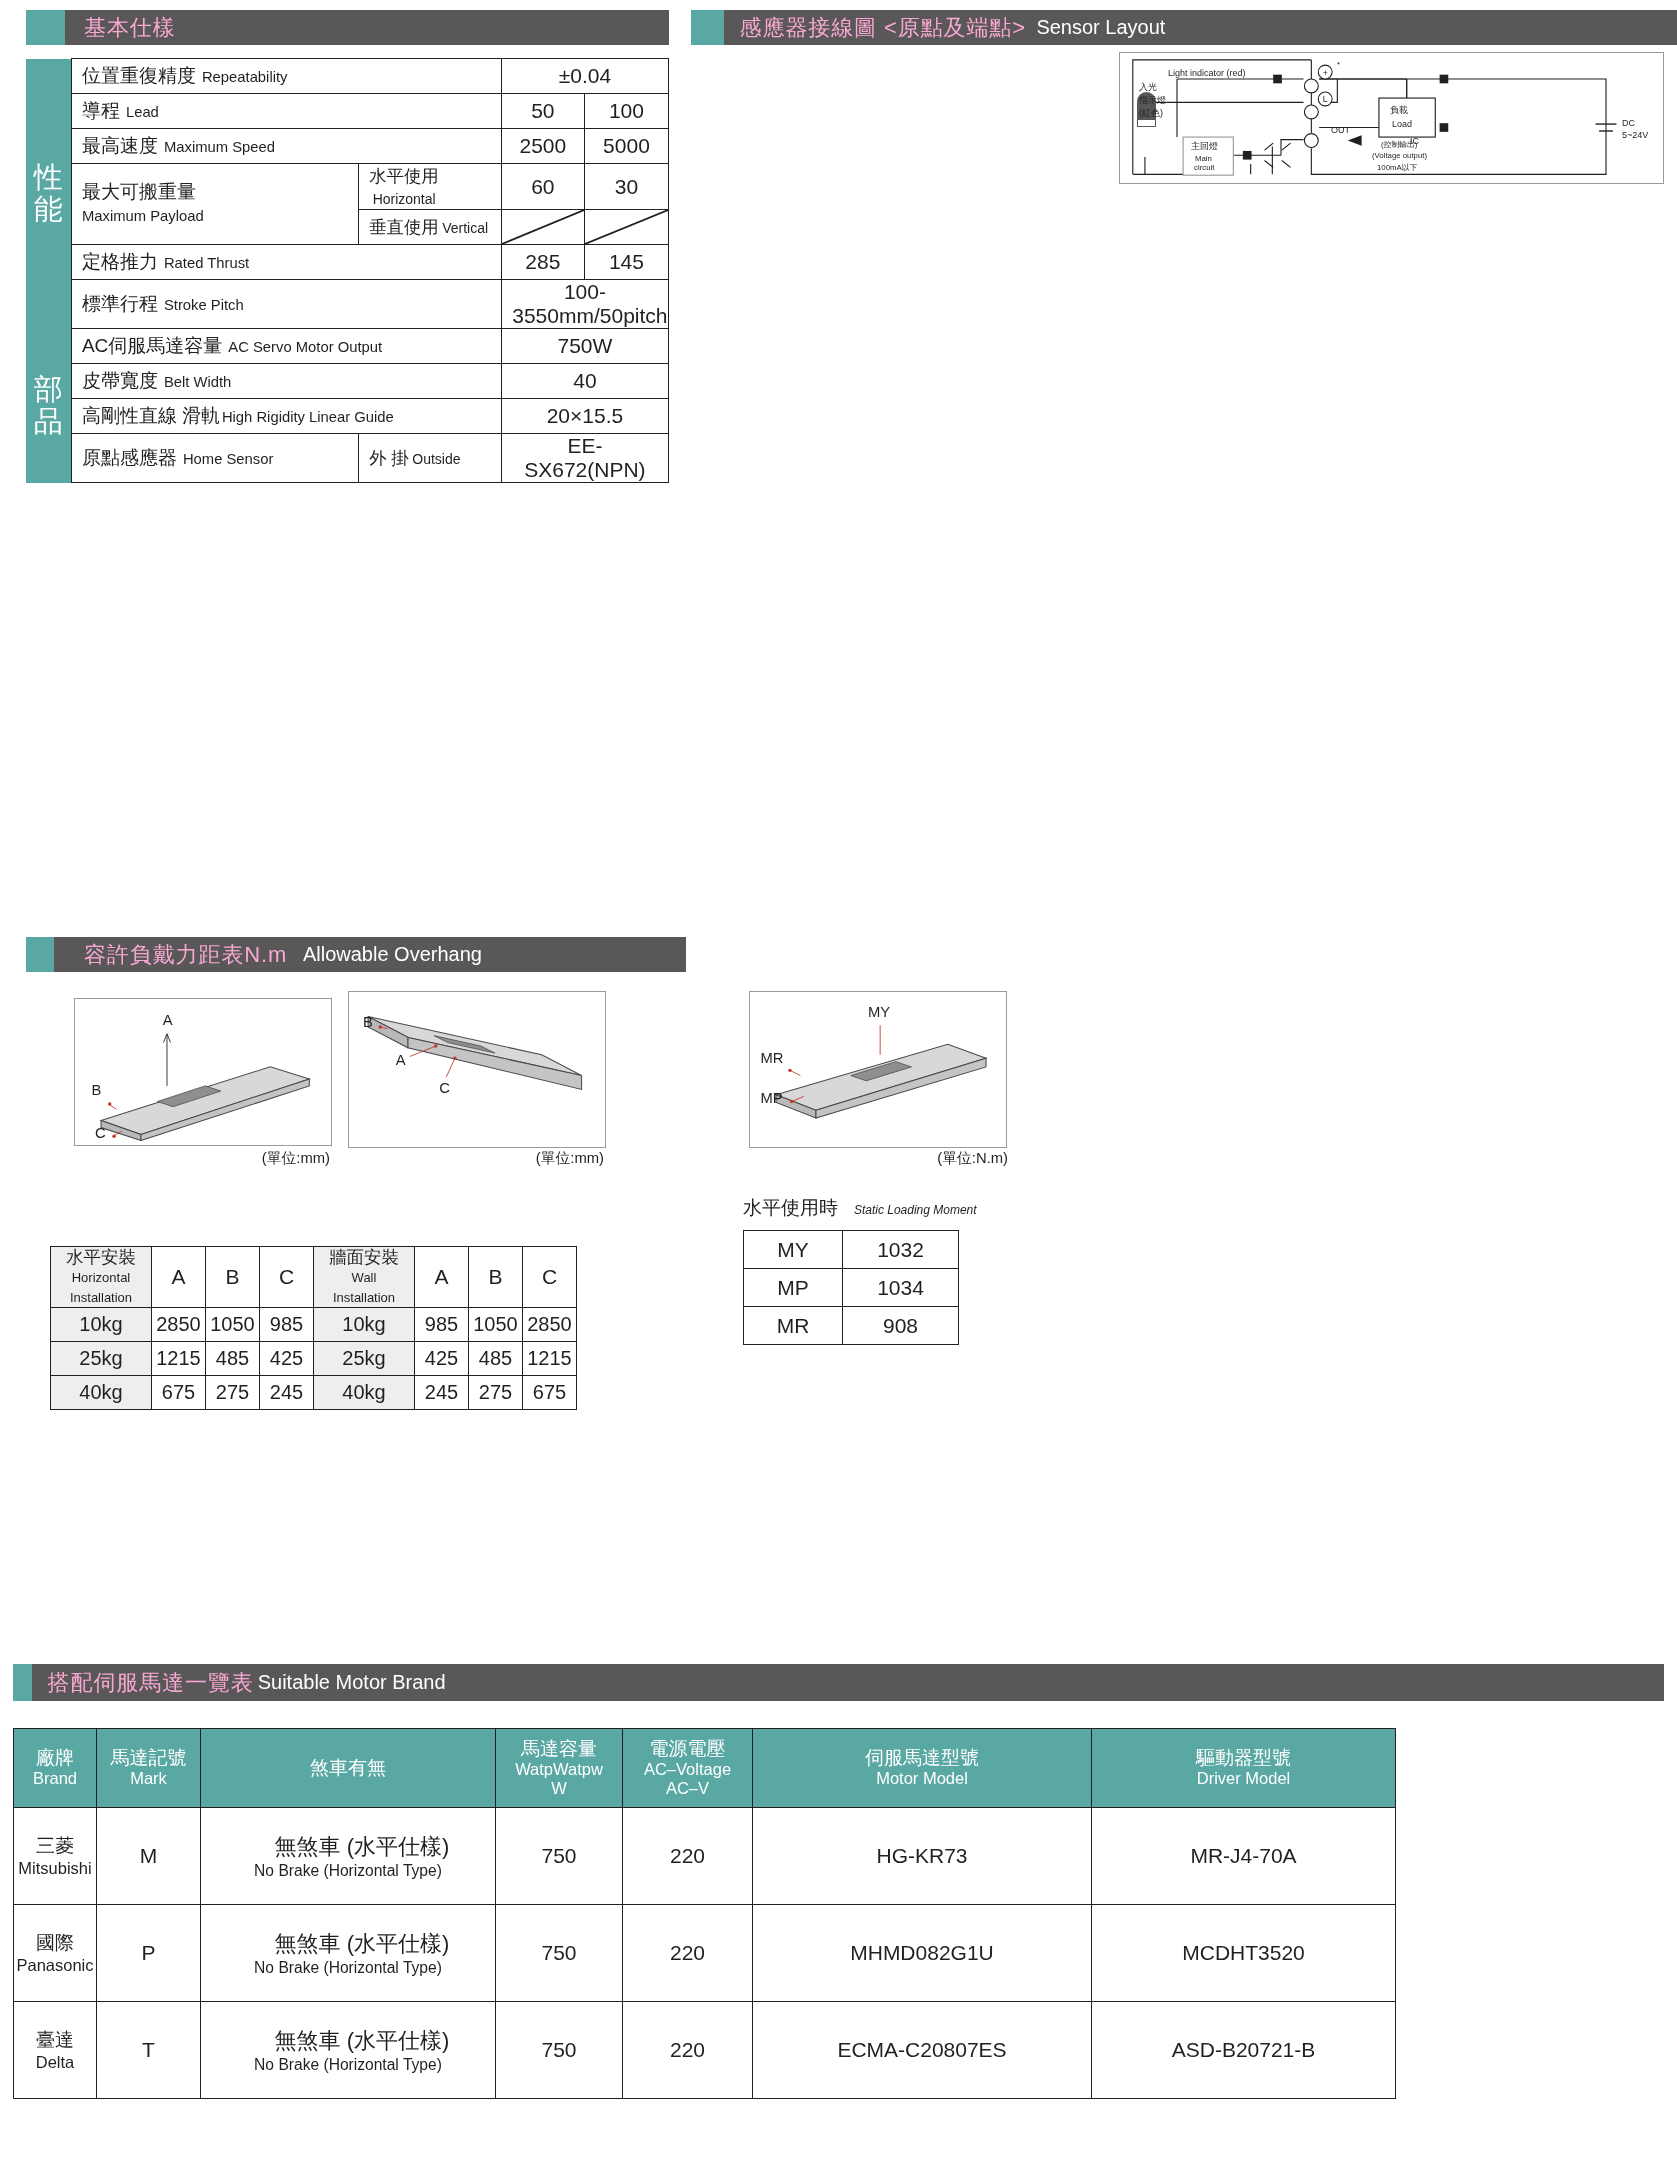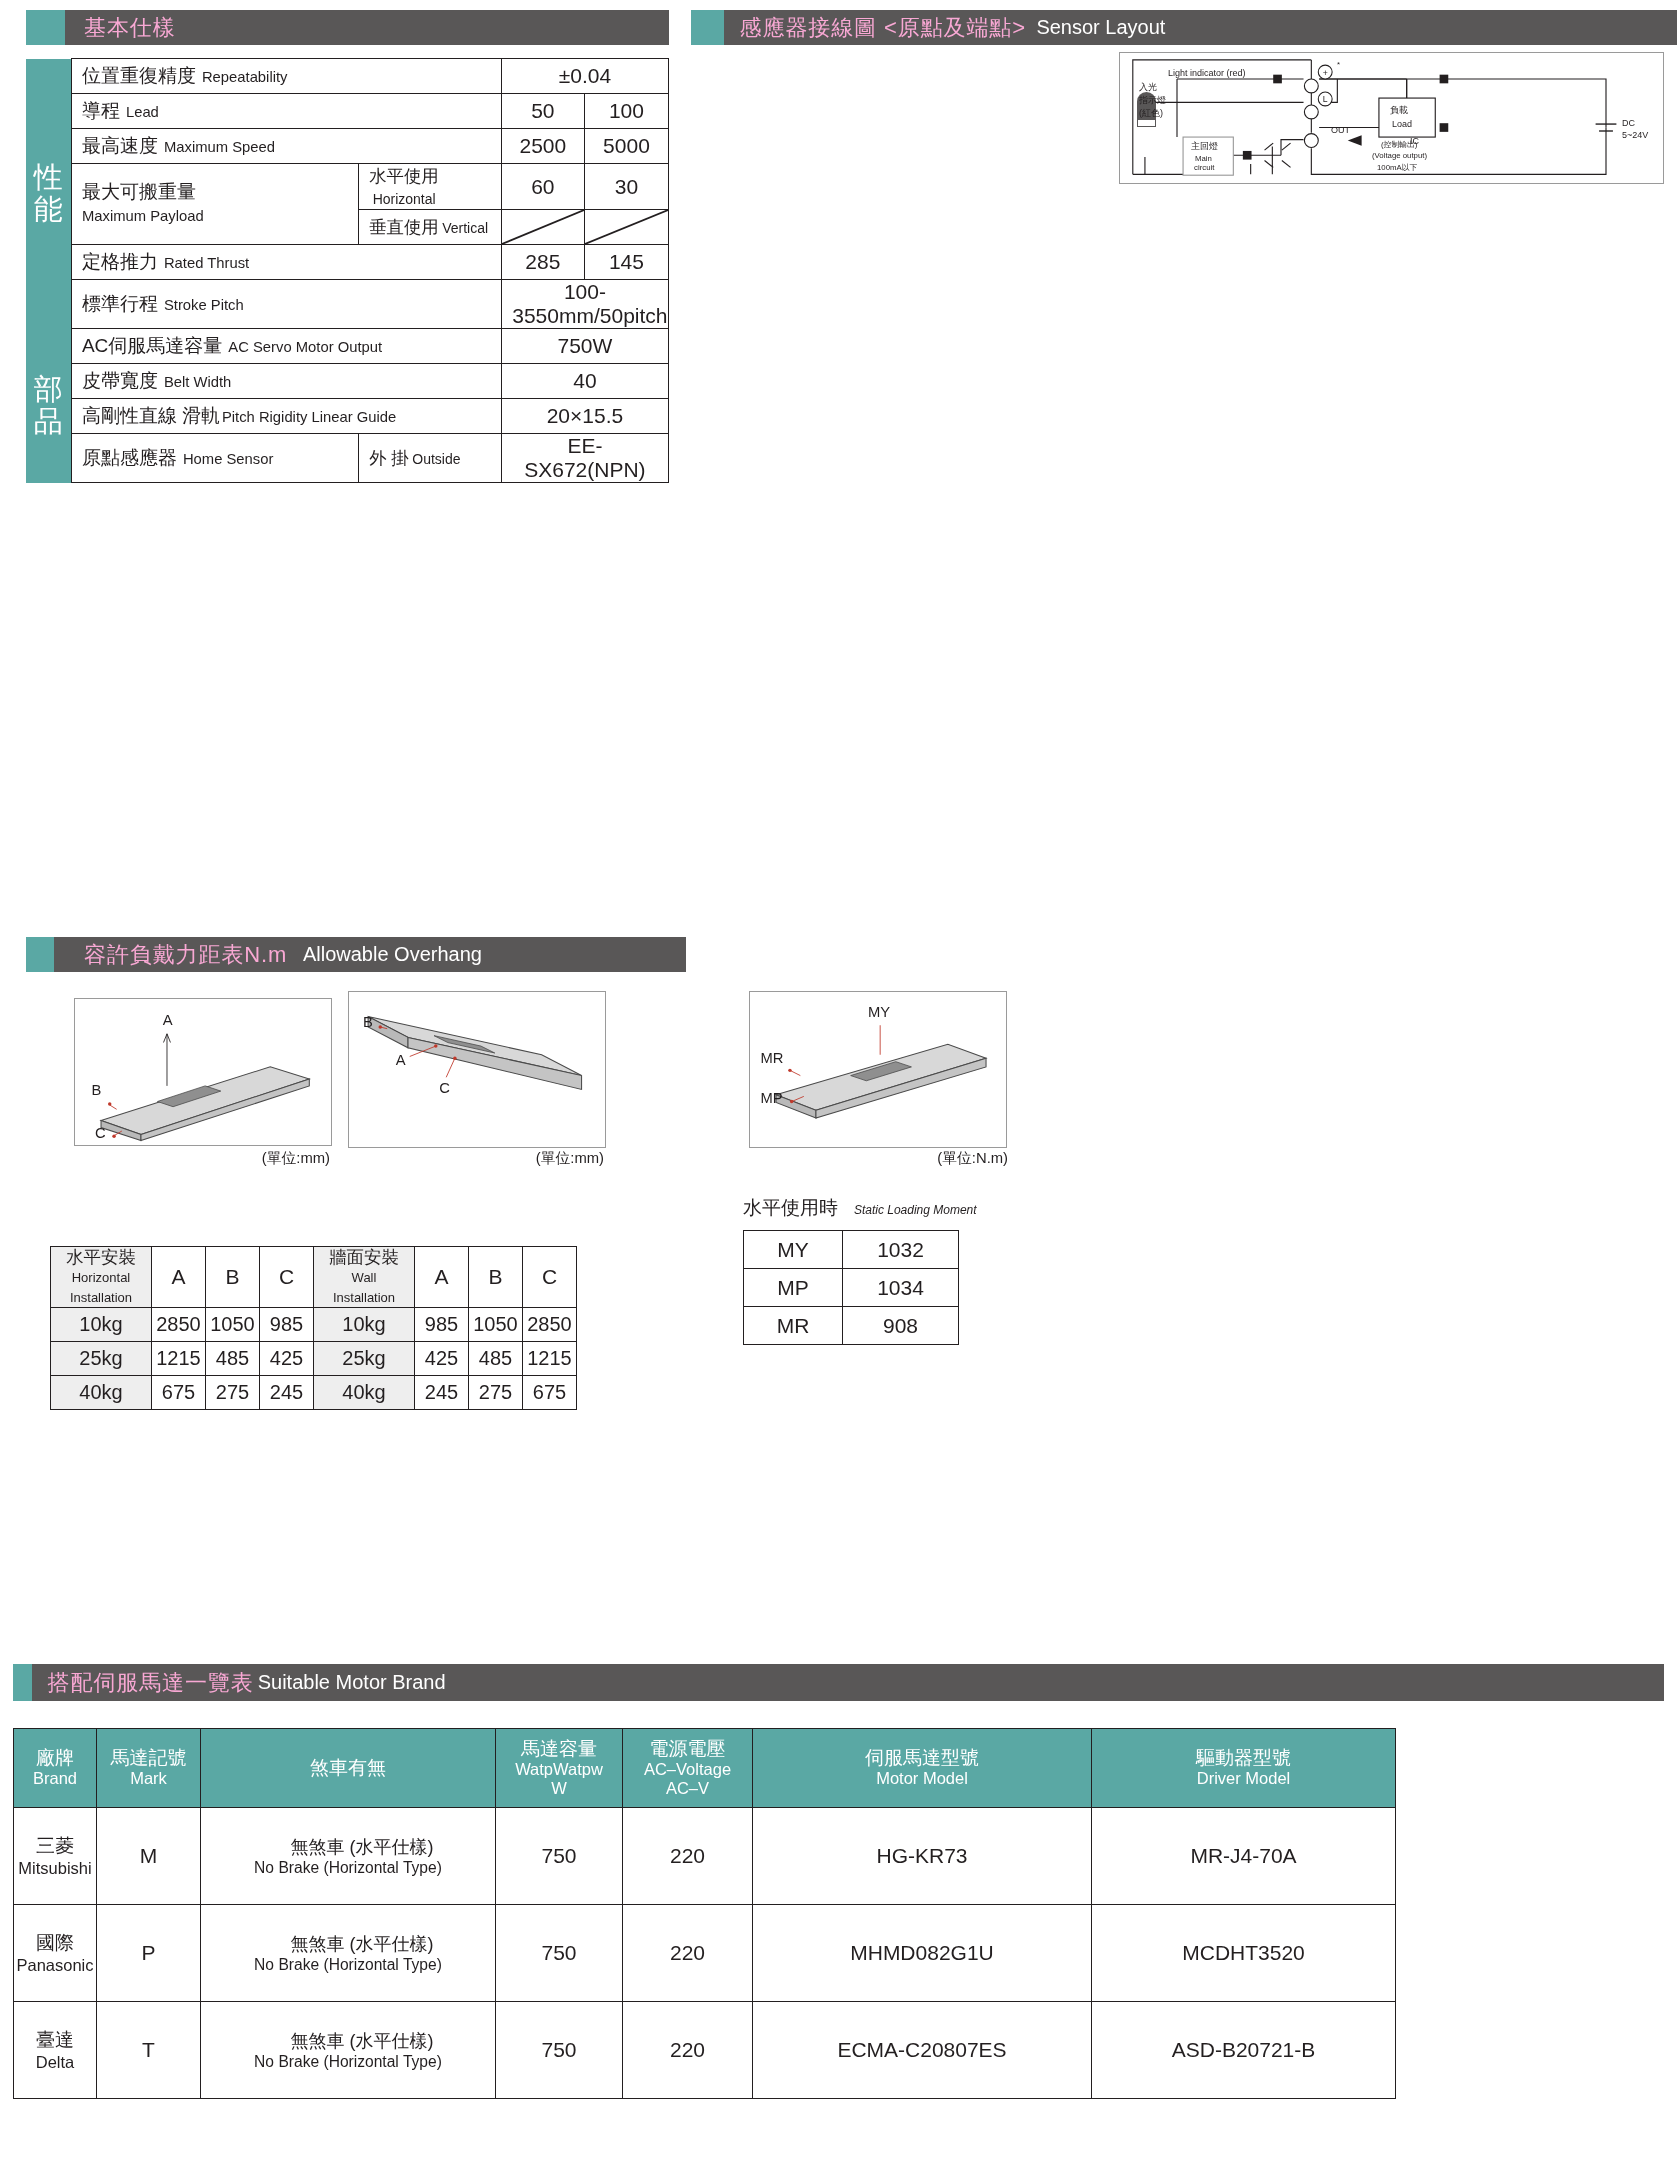--- a/index.html
+++ b/index.html
@@ -61,21 +61,21 @@
 
   
   .mb{border-collapse:collapse;width:100%;table-layout:fixed;}
   .mb th{background:#5aa8a4;color:#fff;border:1.6px solid #231f20;font-weight:normal;
          line-height:1.16;padding:8.7px 3.5px;}
   .mb th .zh{font-size:19px;display:block;}
   .mb th .en{font-size:16.5px;display:block;}
   .mb td{border:1.6px solid #231f20;text-align:center;height:94px;font-size:21px;}
   .mb td .zh{font-size:19px;display:block;}
   .mb td .en{font-size:16.5px;display:block;}
-  .mb td.brake .zh{font-size:18px;padding-left:28px;}
+  .mb td.brake .zh{font-size:22px;padding-left:28px;}
   .mb td.brake .en{font-size:15.6px;}
 </style>
 </head>
 <body>
 
 <div class="abs secbar" style="left:26px;top:10.4px;width:643px;">
   <div class="tab"></div>
   <div class="bar">
     <span class="zh">基本仕樣</span>
   </div>
@@ -172,21 +172,21 @@
         <td class="val" colspan="2">750W</td>
       </tr>
       <tr>
         <td class="lbl" colspan="2">
           <span class="zh">皮帶寬度</span><span class="en">Belt Width</span>
         </td>
         <td class="val" colspan="2">40</td>
       </tr>
       <tr>
         <td class="lbl" colspan="2">
-          <span class="zh">高剛性直線 滑軌</span><span class="en" style="margin-left:1.7px;">Pitch Rigidity Linear Guide</span>
+          <span class="zh">高剛性直線 滑軌</span><span class="en" style="margin-left:1.7px;">High Rigidity Linear Guide</span>
         </td>
         <td class="val" colspan="2">20×15.5</td>
       </tr>
       <tr>
         <td class="lbl">
           <span class="zh">原點感應器</span><span class="en">Home Sensor</span>
         </td>
         <td class="sub">
           <span class="zh">外 掛</span><span class="en">Outside</span>
         </td>

